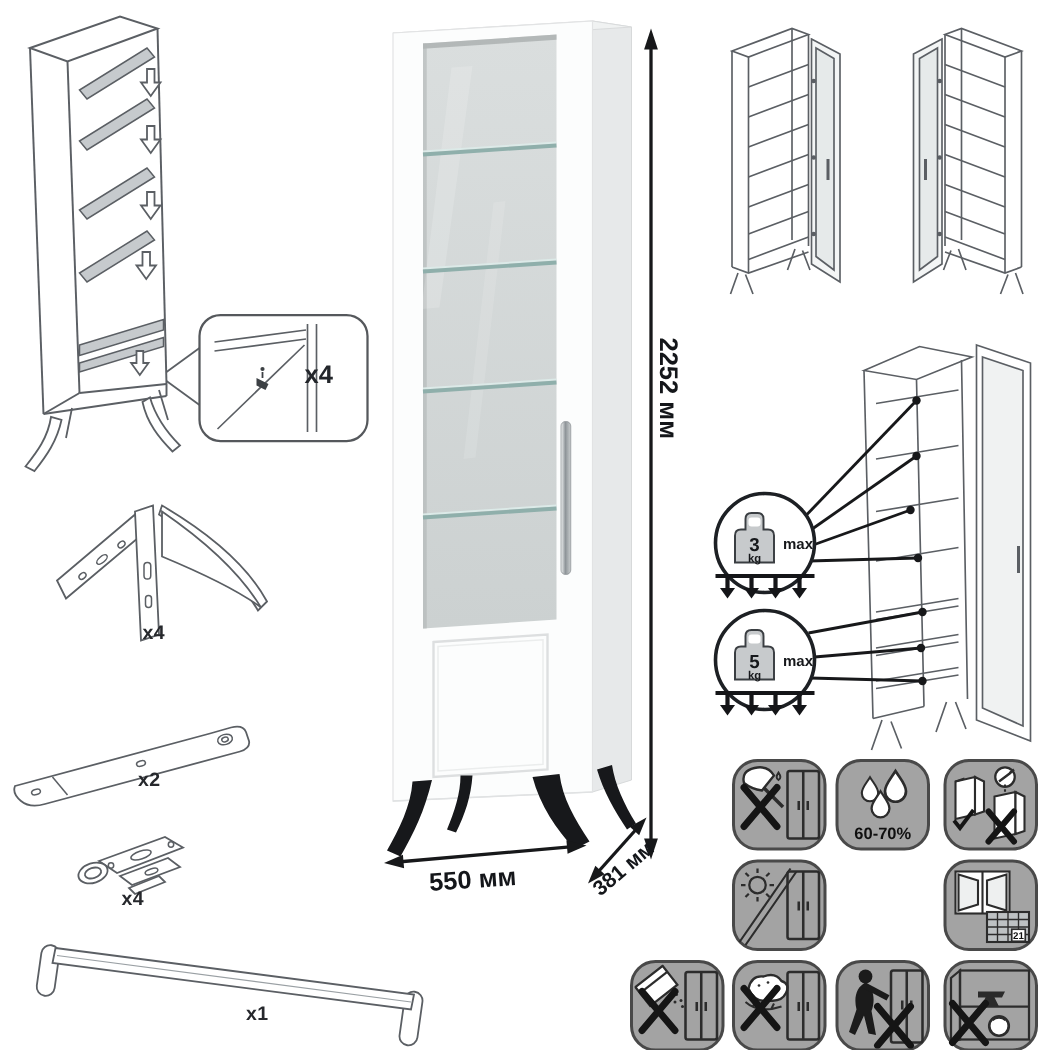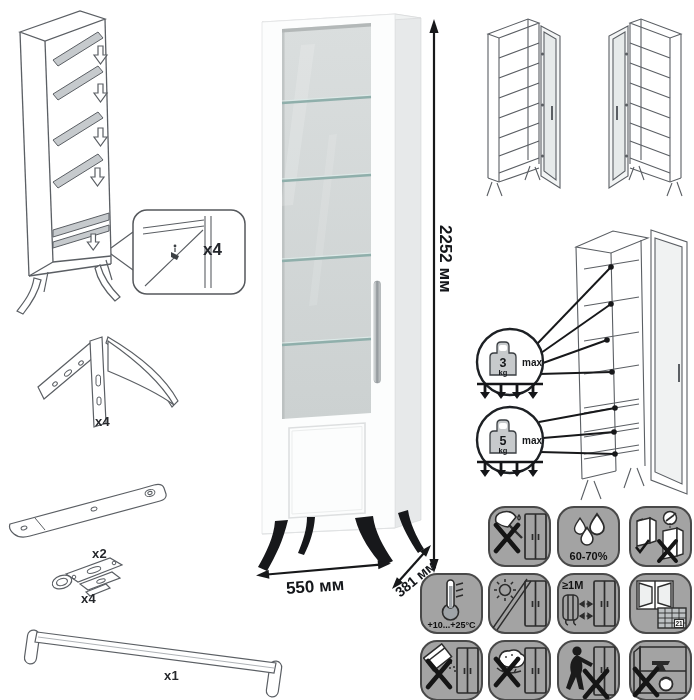--- a/index.html
+++ b/index.html
@@ -109,21 +109,21 @@
   <svg class="abs" style="left:2px;top:476px" width="175" height="64" viewBox="0 0 175 64">
     <path d="M8,48 L138,13 L152,9 Q160,7 162,12 L164,18 Q165,23 158,25 L28,60 Q18,63 12,58 Q6,53 8,48 Z" fill="#fff" stroke="#5b5f64" stroke-width="1.2"></path>
     <path d="M33,42 L43,54" stroke="#5b5f64" stroke-width="1"></path>
     <g fill="none" stroke="#5b5f64" stroke-width="1">
       <ellipse cx="22" cy="52" rx="3" ry="1.8" transform="rotate(-16 22 52)"></ellipse>
       <ellipse cx="92" cy="33" rx="3" ry="1.8" transform="rotate(-16 92 33)"></ellipse>
       <ellipse cx="148" cy="17" rx="5" ry="3.4" transform="rotate(-16 148 17)"></ellipse>
       <ellipse cx="148" cy="17" rx="2.2" ry="1.5" transform="rotate(-16 148 17)"></ellipse>
     </g>
   </svg>
-  <div class="qty" style="left:92px;top:546px">x2</div>
+  <div class="qty" style="left:92px;top:512px">x2</div>
 
   <svg class="abs" style="left:46px;top:548px" width="92" height="56" viewBox="0 0 92 56">
     <g stroke="#5b5f64" stroke-width="1.2" fill="#fff">
       <polygon points="20,26 64,10 76,17 32,34"></polygon>
       <g transform="rotate(-18 16 34)">
           <ellipse cx="16" cy="34" rx="10" ry="6.5"></ellipse>
           <ellipse cx="16" cy="34" rx="5.6" ry="3.4" fill="none"></ellipse>
         </g>
       <polygon points="34,36 66,24 74,30 42,42"></polygon>
       <polygon points="40,44 60,36 64,40 44,48"></polygon>
@@ -328,60 +328,32 @@
       <path d="M34,12 L42,6 M41,6.5 L44,4" stroke="#2c2c2c" stroke-width="1.6" fill="none"></path>
       <g stroke="#2c2c2c" stroke-width="1.4" fill="#fff">
         <polygon points="31,22 45,19 45,47 31,50"></polygon>
           <polygon points="45,19 51,22 51,45 45,47"></polygon>
         <line x1="38" y1="14" x2="38" y2="21" stroke-dasharray="1.6,1.6"></line>
       </g>
       <path d="M27,32 L44,52 M44,32 L27,52" stroke="#151515" stroke-width="4" stroke-linecap="round" fill="none"></path>
     </svg>
   </div>
 
-  <div class="cell" style="left:420px;top:573px">
-    <svg width="58" height="56" viewBox="0 0 58 56">
-      <circle cx="27.5" cy="36" r="8" fill="#9fa4a8" stroke="#2c2c2c" stroke-width="1.6"></circle>
-      <rect x="24" y="4" width="7" height="28" rx="3.5" fill="#fff" stroke="#2c2c2c" stroke-width="1.6"></rect>
-      <rect x="26" y="10" width="3.5" height="22" fill="#9fa4a8"></rect>
-      <path d="M33,9 L40,7 M33,15 L40,13 M33,21 L40,19" stroke="#2c2c2c" stroke-width="1.4" fill="none"></path>
-    </svg>
-    <div class="celltext" style="bottom:2px;font-size:9px">+10...+25°C</div>
-  </div>
 
   <div class="cell" style="left:488px;top:573px">
     <svg width="58" height="56" viewBox="0 0 58 56">
       <g stroke="#2c2c2c" stroke-width="1.5" fill="none">
         <circle cx="14" cy="14" r="5.5"></circle>
         <path d="M14,3 L14,6 M14,22 L14,25 M3,14 L6,14 M22,14 L25,14 M6,6 L8.2,8.2 M19.8,19.8 L22,22 M22,6 L19.8,8.2 M8.2,19.8 L6,22"></path>
       </g>
       <path d="M2,52 L36,3 M6,54 L40,5" stroke="#2c2c2c" stroke-width="1.4" fill="none"></path>
       <use href="#icab" transform="translate(34,5)"></use>
     </svg>
   </div>
 
-  <div class="cell" style="left:557px;top:573px">
-    <svg width="58" height="56" viewBox="0 0 58 56">
-      <text x="2" y="13" font-size="11" font-weight="bold" fill="#111">≥1М</text>
-      <g stroke="#2c2c2c" stroke-width="1.5" fill="none">
-        <rect x="3" y="19" width="15" height="25" rx="4.5"></rect>
-        <path d="M8,19 L8,44 M13,19 L13,44"></path>
-        <path d="M6,44 q-1,4 2,5 M14,44 q-1,4 2,5"></path>
-      </g>
-      <g stroke="#2c2c2c" stroke-width="1.4" fill="#2c2c2c">
-        <line x1="22" y1="28" x2="30" y2="28" stroke-dasharray="2.4,2" fill="none"></line>
-        <polygon points="20,28 24,25.6 24,30.4"></polygon>
-          <polygon points="32,28 28,25.6 28,30.4"></polygon>
-        <line x1="22" y1="40" x2="30" y2="40" stroke-dasharray="2.4,2" fill="none"></line>
-        <polygon points="20,40 24,37.6 24,42.4"></polygon>
-          <polygon points="32,40 28,37.6 28,42.4"></polygon>
-      </g>
-      <use href="#icab" transform="translate(34,5)"></use>
-    </svg>
-  </div>
 
   <div class="cell" style="left:629px;top:573px">
     <svg width="58" height="56" viewBox="0 0 58 56">
       <g stroke="#2c2c2c" stroke-width="1.4" fill="#fff">
         <rect x="5" y="5" width="36" height="28"></rect>
         <line x1="23" y1="5" x2="23" y2="33"></line>
         <polygon points="7,7 20,11 20,27 7,31" fill="#eef0f0"></polygon>
         <polygon points="39,7 26,11 26,27 39,31" fill="#eef0f0"></polygon>
       </g>
       <g>

